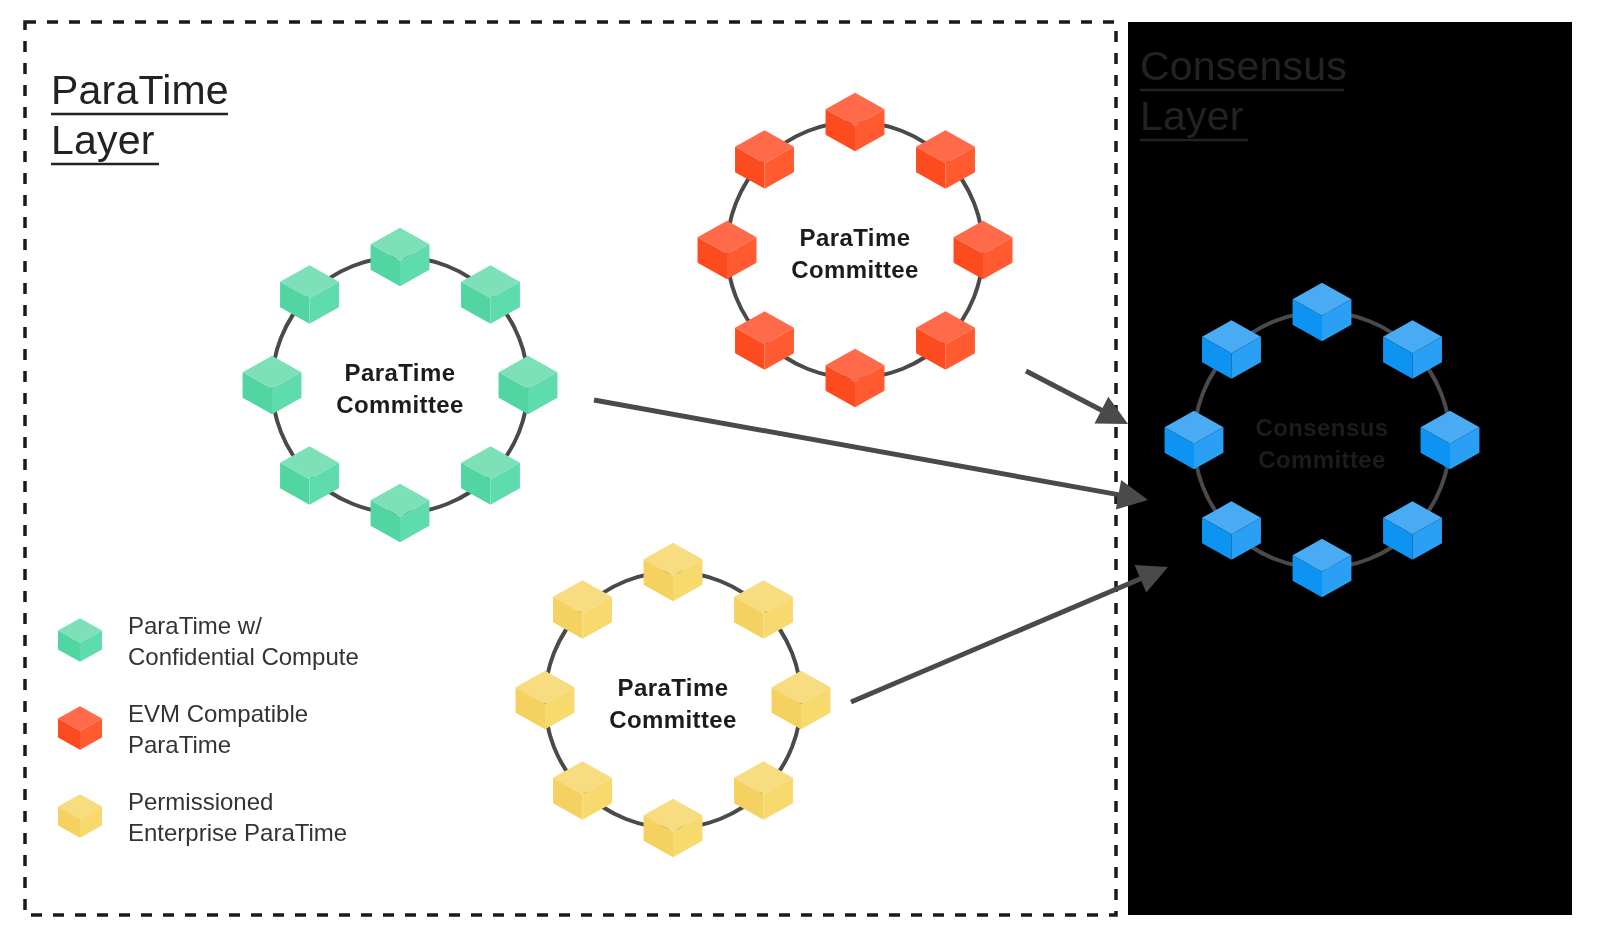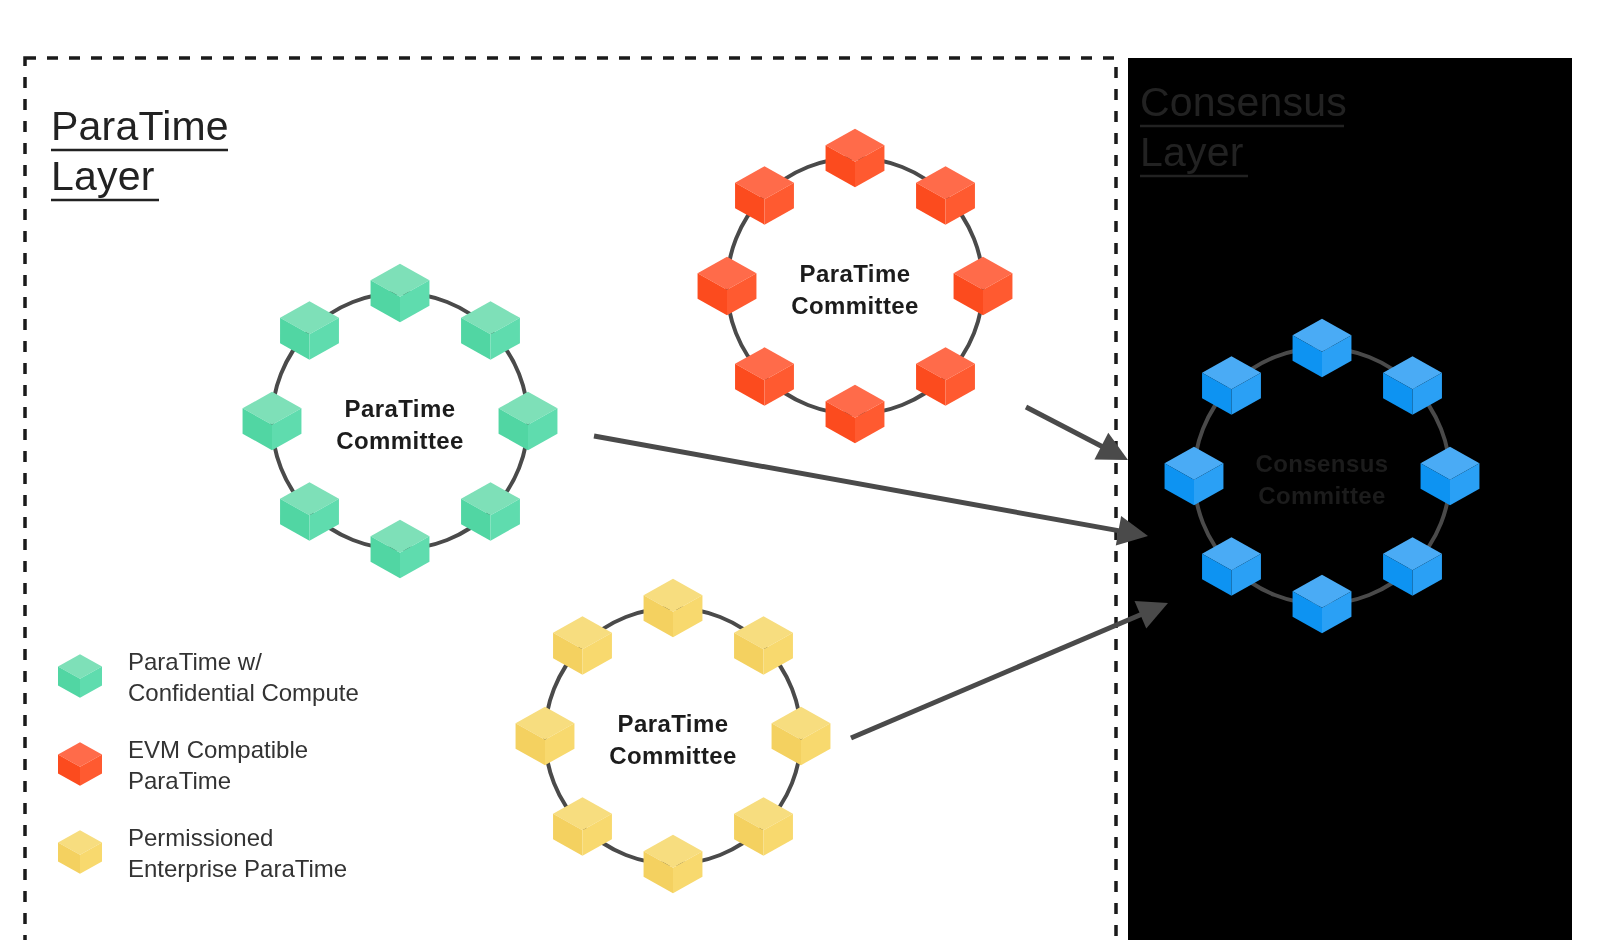--- a/index.html
+++ b/index.html
@@ -14,21 +14,20 @@
     font-family: "Liberation Sans", sans-serif;
     overflow: hidden;
     position: relative;
   }
   #diagram-root {
     position: absolute;
     top: 0;
     left: 0;
     width: 1600px;
     height: 736px;
-    margin-top: 36px;
   }
   svg.canvas {
     display: block;
     width: 1600px;
     height: 940px;
   }
   .layer-title {
     font-family: "Liberation Sans", sans-serif;
     font-size: 41px;
     font-weight: 400;

